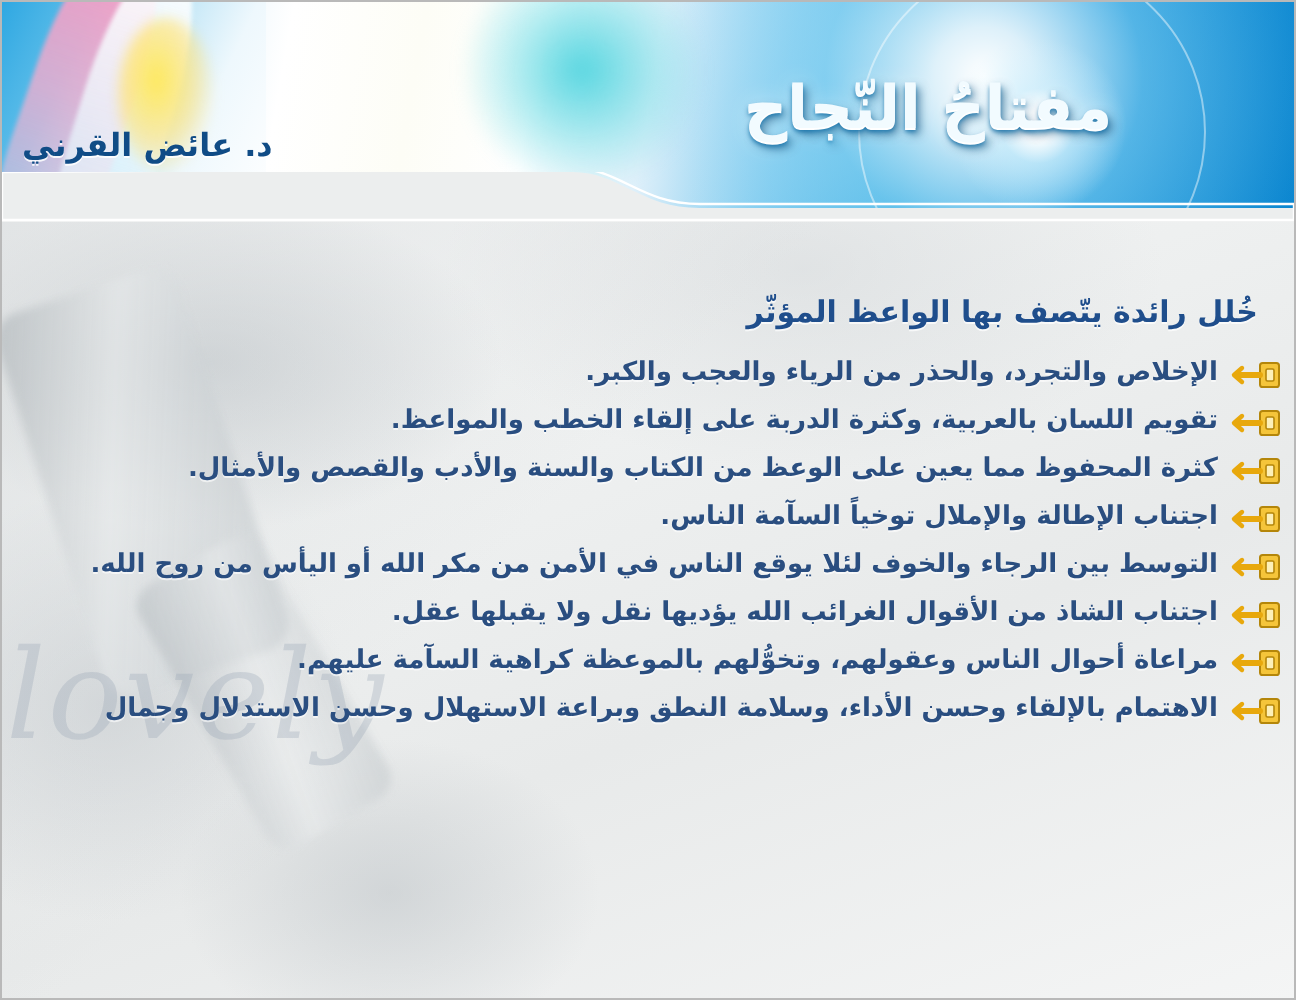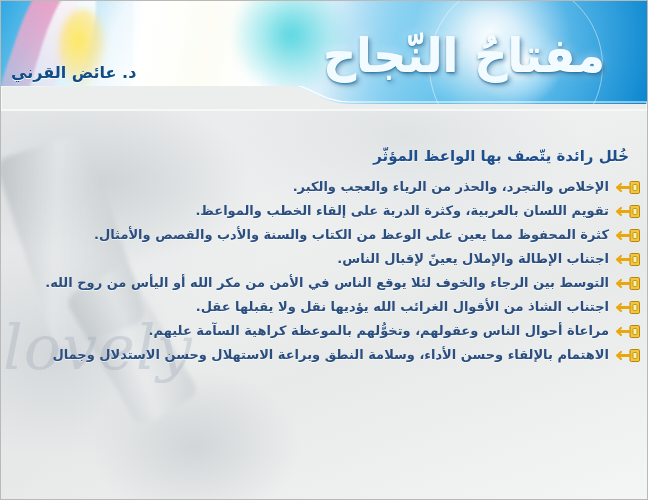--- a/index.html
+++ b/index.html
@@ -94,21 +94,21 @@
     width: 172px; height: 172px;
     border-radius: 50%;
     border: 1px solid rgba(255,255,255,0.45);
   }
   .hdr-title {
     position: absolute;
     right: 18px;
     top: 6px;
     width: 330px;
     text-align: center;
-    font-size: 46px;
+    font-size: 30px;
     font-weight: bold;
     line-height: 96px;
     color: #f2fbff;
     letter-spacing: 1px;
     text-shadow:
       0 1px 0 #ffffff,
       0 2px 2px rgba(10,110,170,0.75),
       0 0 12px rgba(255,255,255,0.55),
       2px 3px 5px rgba(4,72,120,0.7);
     white-space: nowrap;
@@ -297,21 +297,21 @@
           <span class="point-text">كثرة المحفوظ مما يعين على الوعظ من الكتاب والسنة والأدب والقصص والأمثال.</span>
         </li>
 
         <li class="point-row">
           <svg class="bullet-key" viewBox="0 0 26 17">
             <rect x="15" y="2.5" width="9.5" height="12" rx="1.3" fill="#f5c53a" stroke="#b4860a" stroke-width="1"></rect>
             <rect x="18" y="5.5" width="4" height="6" rx="0.8" fill="#fdf0b8" stroke="#b4860a" stroke-width="0.8"></rect>
             <path d="M15,8.5 L4.5,8.5" stroke="#e8a80c" stroke-width="3" stroke-linecap="round"></path>
             <path d="M6,5 L2,8.5 L6,12" fill="none" stroke="#e8a80c" stroke-width="2.2" stroke-linecap="round" stroke-linejoin="round"></path>
           </svg>
-          <span class="point-text">اجتناب الإطالة والإملال يعينً لإقبال الناس.</span>
+          <span class="point-text">اجتناب الإطالة والإملال توخياً السآمة الناس.</span>
         </li>
 
         <li class="point-row">
           <svg class="bullet-key" viewBox="0 0 26 17">
             <rect x="15" y="2.5" width="9.5" height="12" rx="1.3" fill="#f5c53a" stroke="#b4860a" stroke-width="1"></rect>
             <rect x="18" y="5.5" width="4" height="6" rx="0.8" fill="#fdf0b8" stroke="#b4860a" stroke-width="0.8"></rect>
             <path d="M15,8.5 L4.5,8.5" stroke="#e8a80c" stroke-width="3" stroke-linecap="round"></path>
             <path d="M6,5 L2,8.5 L6,12" fill="none" stroke="#e8a80c" stroke-width="2.2" stroke-linecap="round" stroke-linejoin="round"></path>
           </svg>
           <span class="point-text">التوسط بين الرجاء والخوف لئلا يوقع الناس في الأمن من مكر الله أو اليأس من روح الله.</span>

